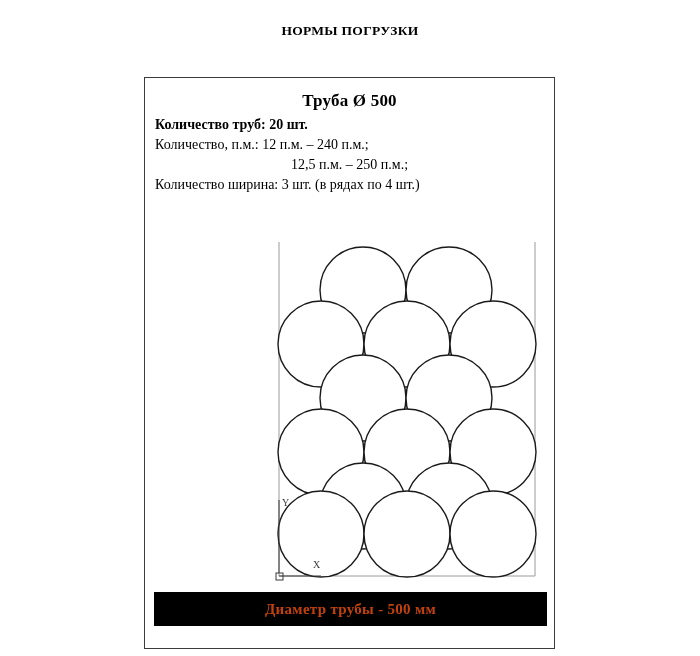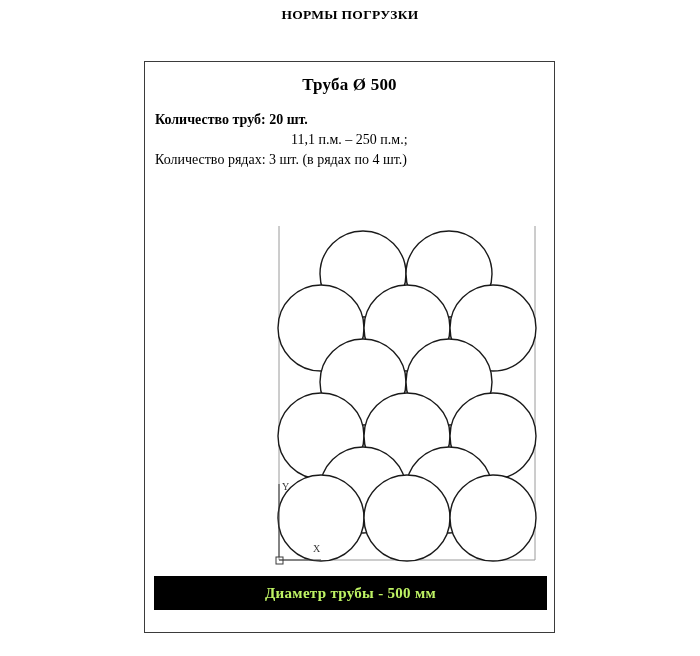--- a/index.html
+++ b/index.html
@@ -18,55 +18,55 @@
 
   .page {
     width: 700px;
     height: 656px;
     position: relative;
   }
 
   
   .header {
     text-align: center;
-    padding-top: 6px;
+    padding-top: 22px;
   }
   .header .line {
     font-weight: bold;
     font-size: 13.5px;
     line-height: 1.35;
     letter-spacing: 0.1px;
   }
   .header .title-main {
     font-size: 13.5px;
     letter-spacing: 0.3px;
   }
 
   
   .card {
     position: absolute;
     left: 144px;
-    top: 61px;
+    top: 77px;
     width: 411px;
     height: 572px;
     border: 1px solid #3b3b3b;
     background: #ffffff;
     box-sizing: border-box;
   }
 
   .card-title {
     text-align: center;
     font-weight: bold;
     font-size: 17px;
     margin-top: 13px;
     letter-spacing: 0.2px;
   }
 
   .specs {
-    margin-top: 15px;
+    margin-top: 4px;
     padding-left: 10px;
     font-size: 14px;
     line-height: 1.42;
   }
   .spec-row {
     white-space: nowrap;
   }
   .spec-strong {
     font-weight: bold;
   }
@@ -87,21 +87,21 @@
   }
 
   
   .diam-bar {
     position: absolute;
     left: 9px;
     bottom: 22px;
     width: 393px;
     height: 34px;
     background: #000000;
-    color: #bef264;
+    color: #c2410c;
     display: flex;
     align-items: center;
     justify-content: center;
     box-sizing: border-box;
   }
   .diam-bar span {
     font-weight: bold;
     font-size: 15px;
     letter-spacing: 0.3px;
   }
@@ -117,25 +117,29 @@
 
   <div class="card">
 
     <div class="card-title">Труба Ø 500</div>
 
     <div class="specs">
       <div class="spec-row">
         <span class="spec-strong">Количество труб:</span>
         <span class="spec-strong">20 шт.</span>
       </div>
+      <div class="spec-row">
+        <span>Количество, п.м.:</span>
+        <span>12 п.м. – 240 п.м.;</span>
+      </div>
       <div class="spec-row spec-indent">
-        <span>11,1 п.м. – 250 п.м.;</span>
+        <span>12,5 п.м. – 250 п.м.;</span>
       </div>
       <div class="spec-row">
-        <span>Количество рядах:</span>
+        <span>Количество ширина:</span>
         <span>3 шт. (в рядах по 4 шт.)</span>
       </div>
     </div>
 
     <div class="drawing">
       <svg width="411" height="350" viewBox="0 0 411 350">
 
         <g stroke="#9a9a9a" stroke-width="1" fill="none">
           <line x1="134" y1="4" x2="134" y2="338"></line>
           <line x1="390" y1="4" x2="390" y2="338"></line>

